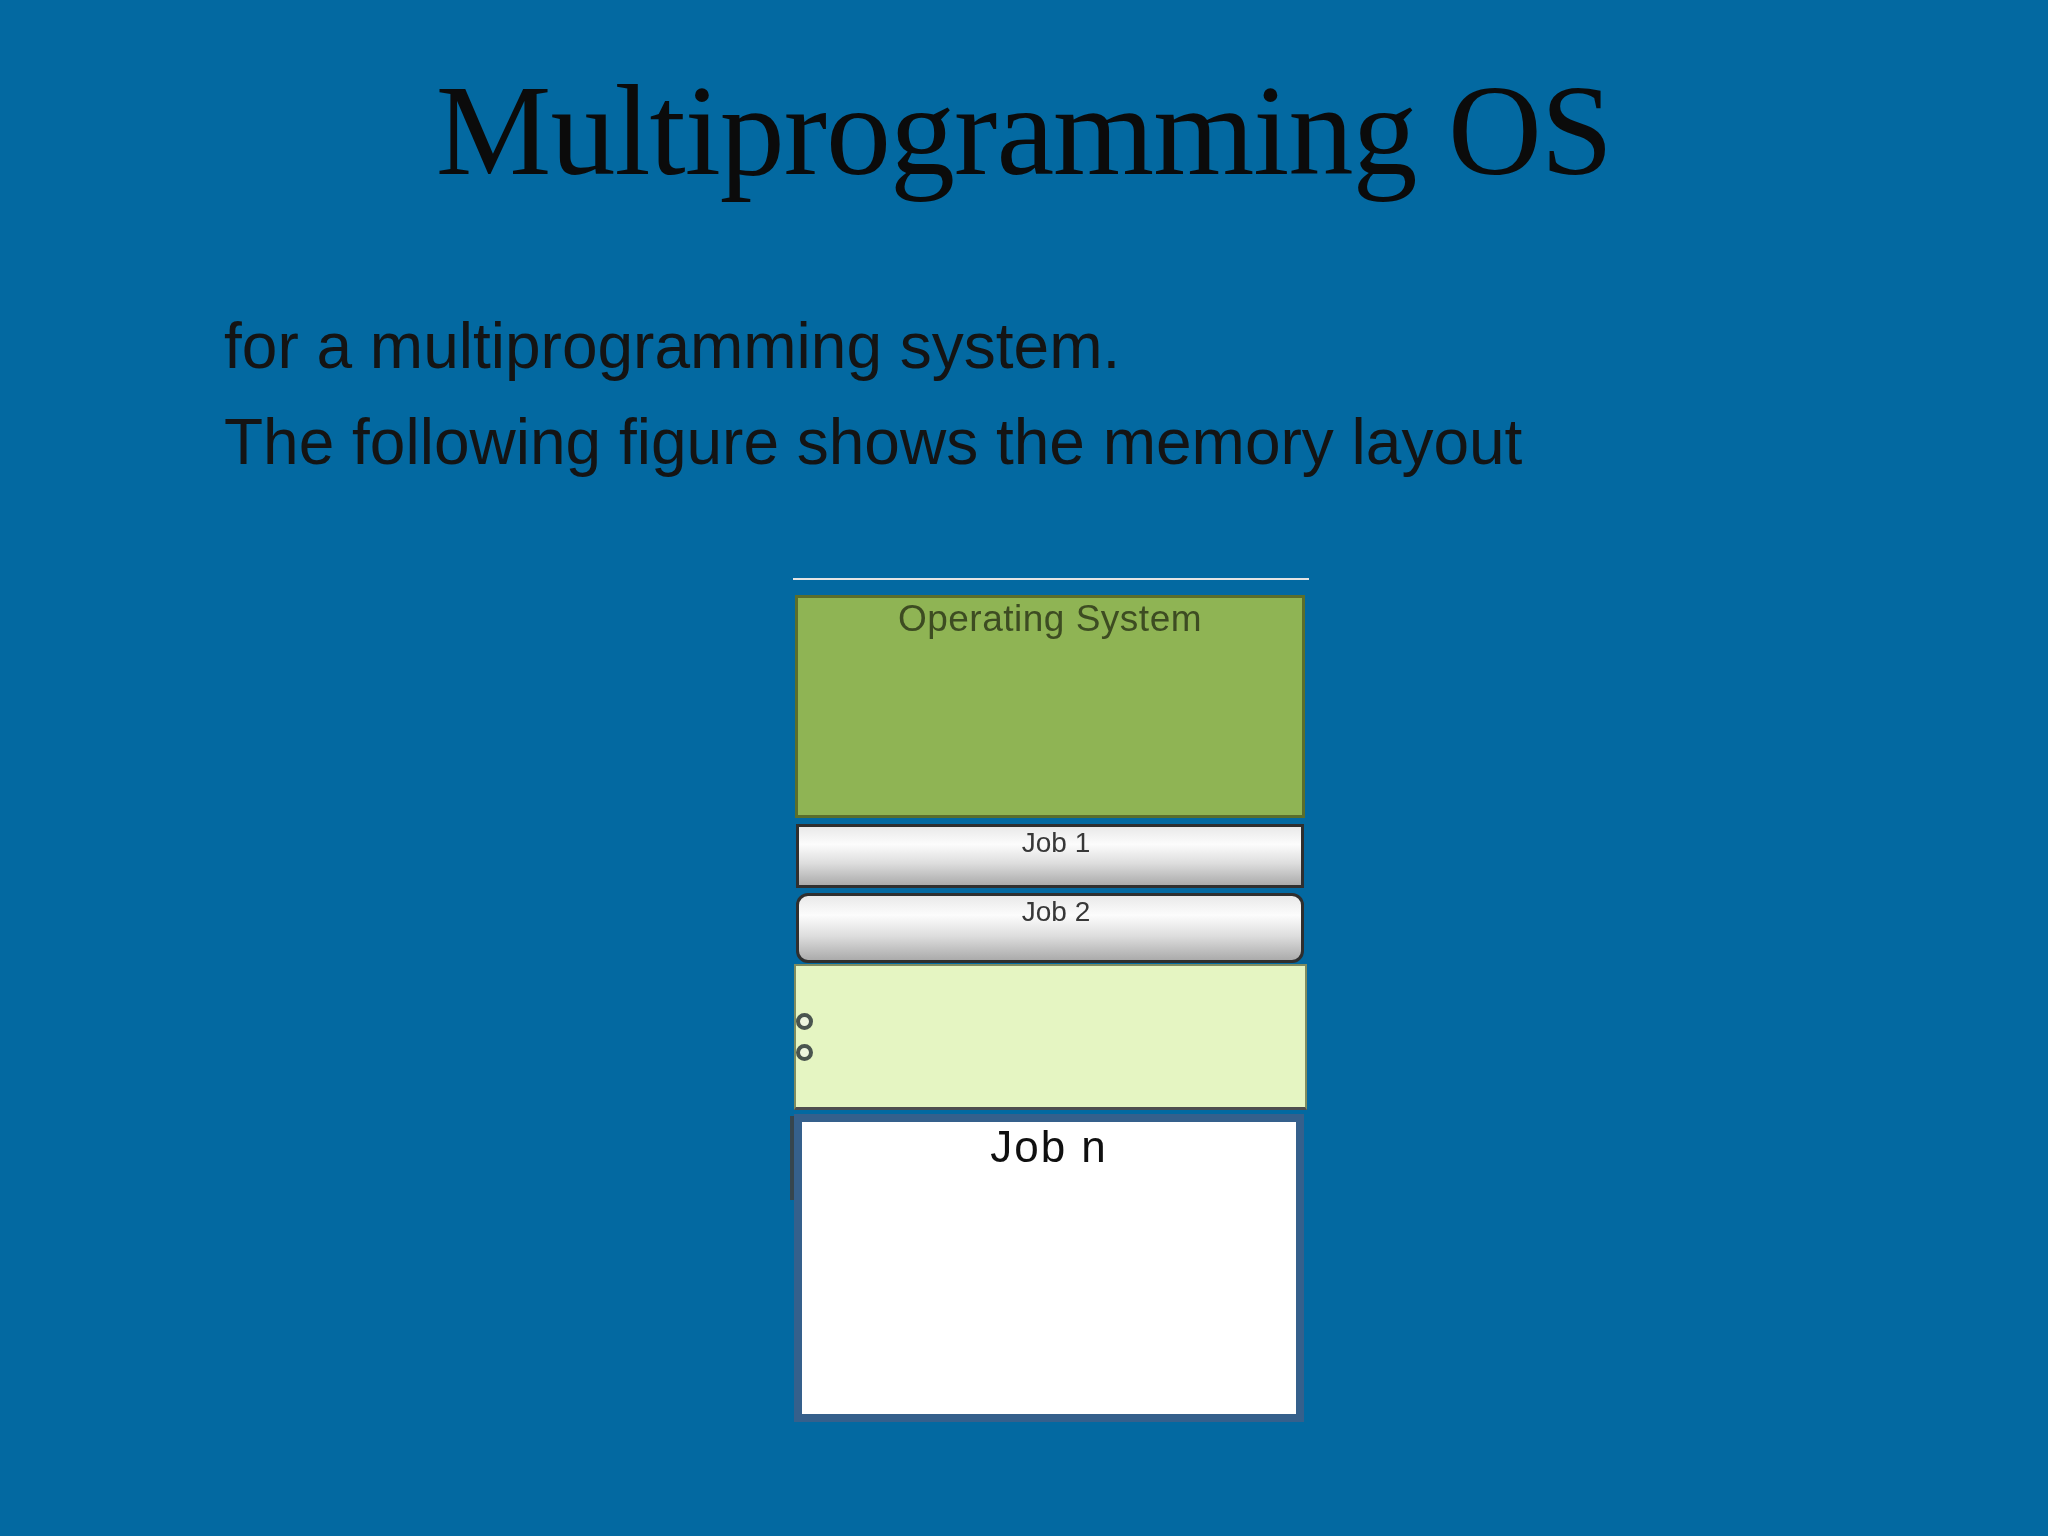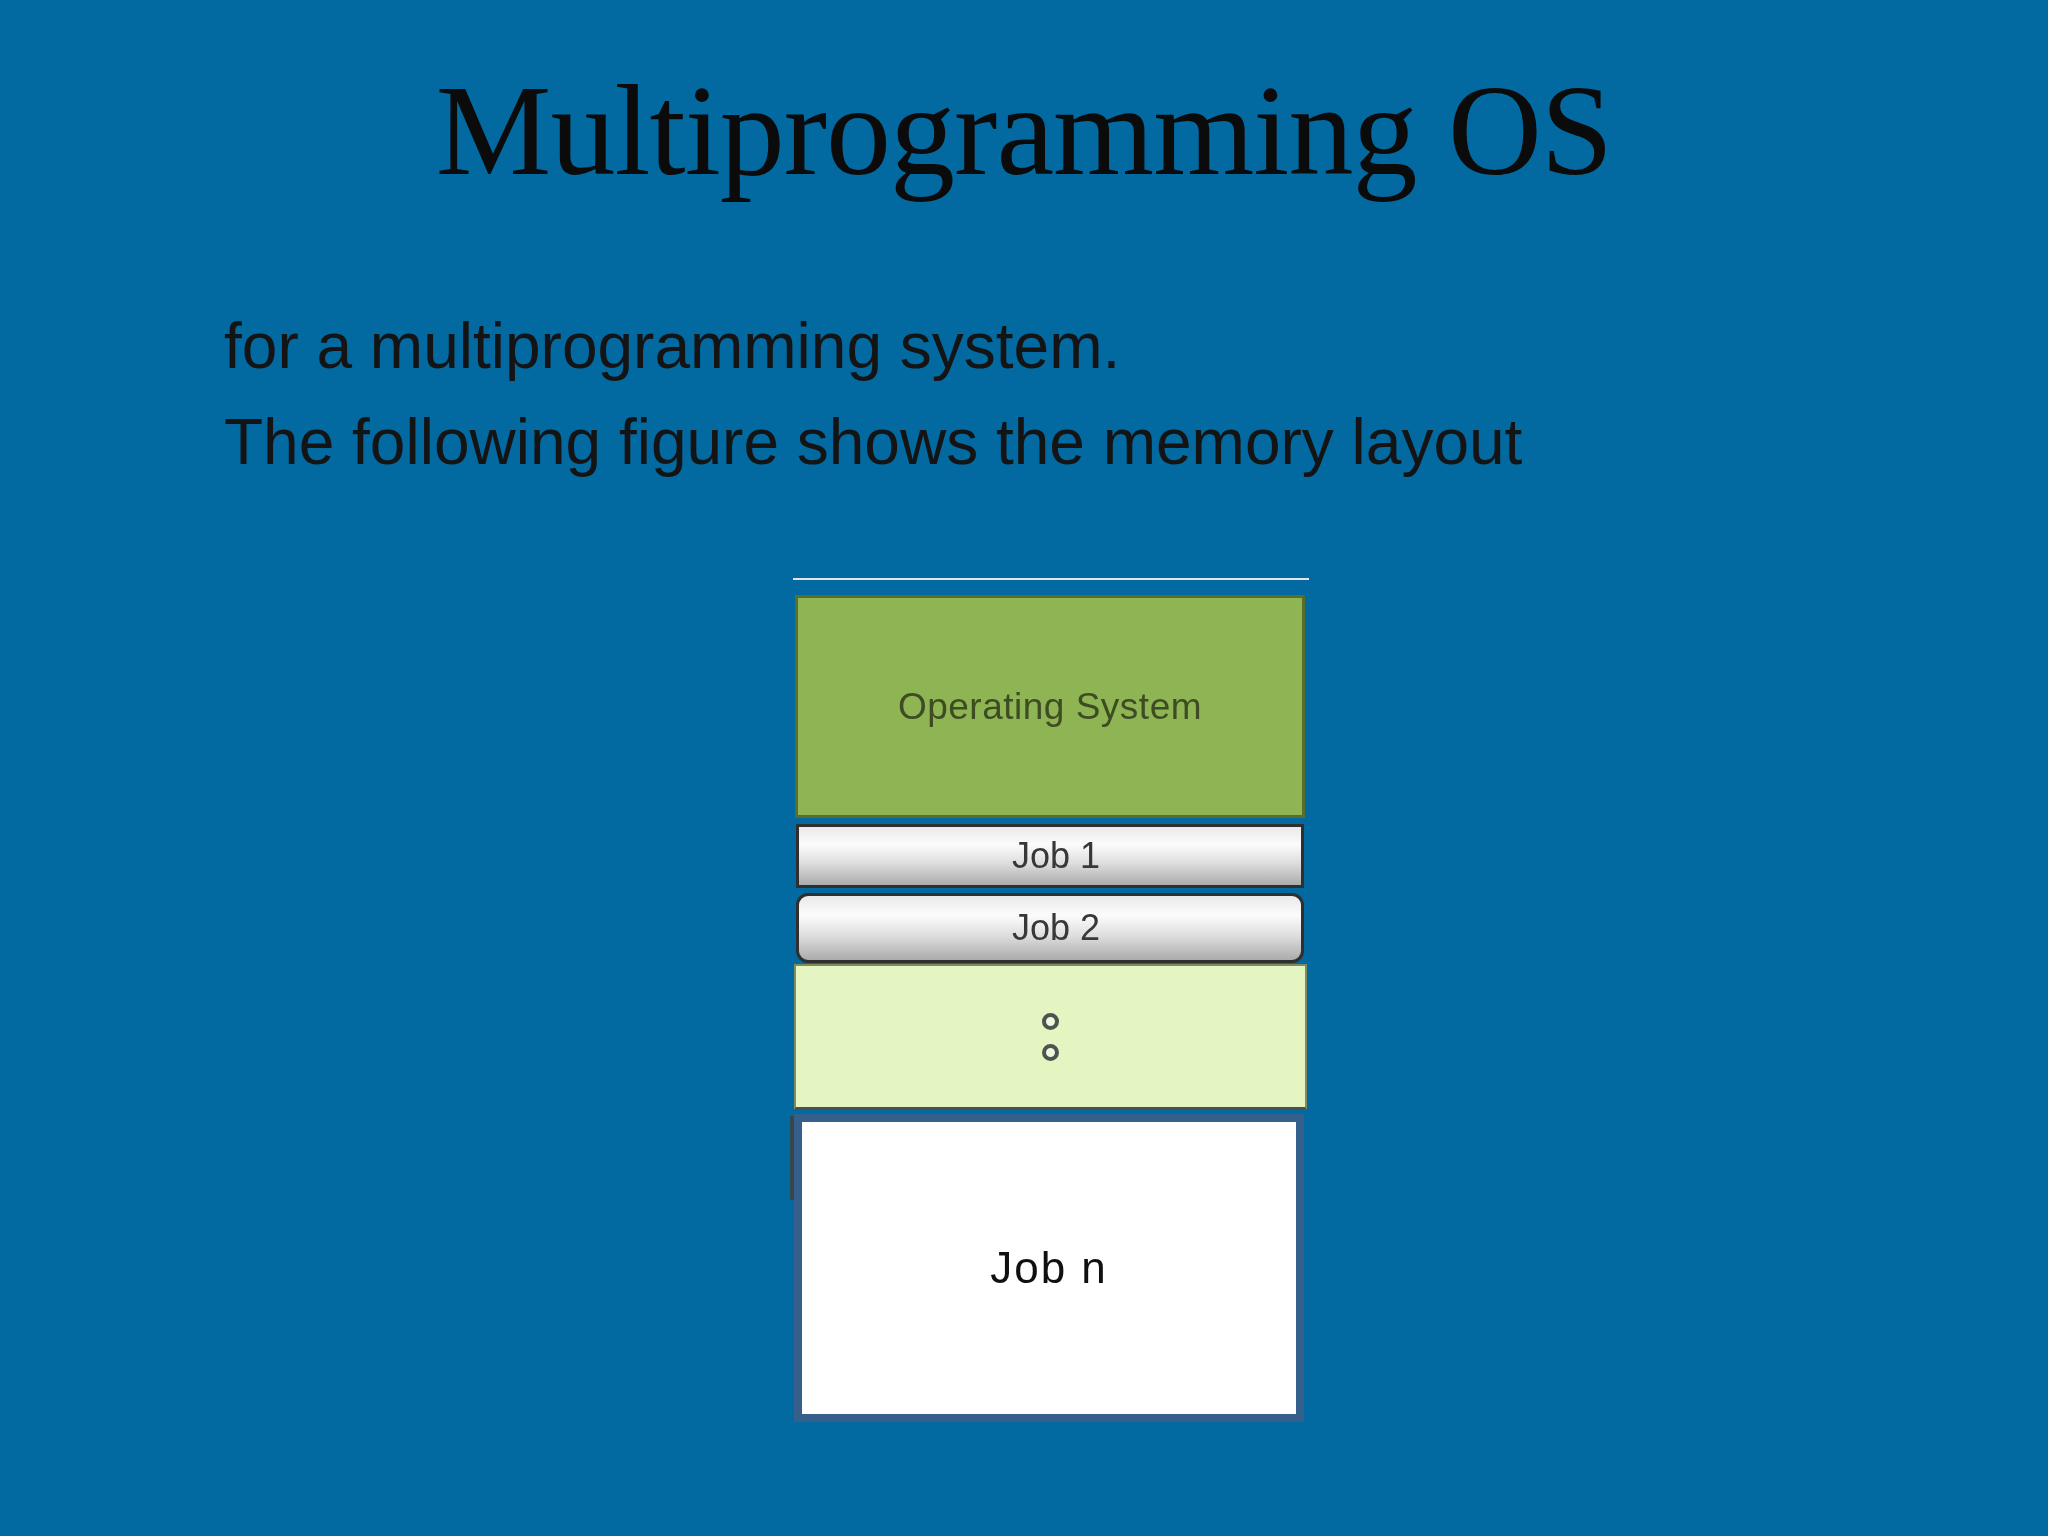--- a/index.html
+++ b/index.html
@@ -26,40 +26,40 @@
     left:224px;top:298px;width:1560px;
     font-size:64px;
     line-height:1.5;
     color:#141414;
   }
   .figure{
     position:absolute;
     left:793px;top:578px;width:516px;height:860px;
     border-top:2px solid #e4e4e4;
   }
-  .block{position:absolute;box-sizing:border-box;display:flex;align-items:center;justify-content:center;}
+  .block{position:absolute;box-sizing:border-box;display:flex;align-items:flex-start;justify-content:center;}
   .os-block{
     left:2px;top:15px;width:510px;height:223px;
     background:var(--os-fill,#8fb454);
     border:3px solid var(--os-border,#5a6e2c);
   }
   .os-label{
     font-size:37px;
     color:var(--os-text,#3d4c22);
     letter-spacing:0.5px;
   }
   .job-bar{
     left:3px;width:508px;
     border:3px solid var(--job-border,#2f2f2f);
     background:linear-gradient(180deg,#e9e9e9 0%,#fcfcfc 30%,#dedede 62%,#ababab 100%);
   }
   .job1-block{top:244px;height:64px;}
   .job2-block{top:313px;height:70px;border-radius:12px;}
   .job-label{
-    font-size:36px;
+    font-size:28px;
     color:var(--job-text,#383838);
     margin-left:12px;
   }
   .ellipsis-block{
     left:1px;top:384px;width:513px;height:146px;
     background:var(--pale-fill,#e5f5c2);
     border:2px solid var(--pale-border,#7f8c60);
     border-bottom:3px solid #4e4e4e;
     flex-direction:column;
     gap:14px;

